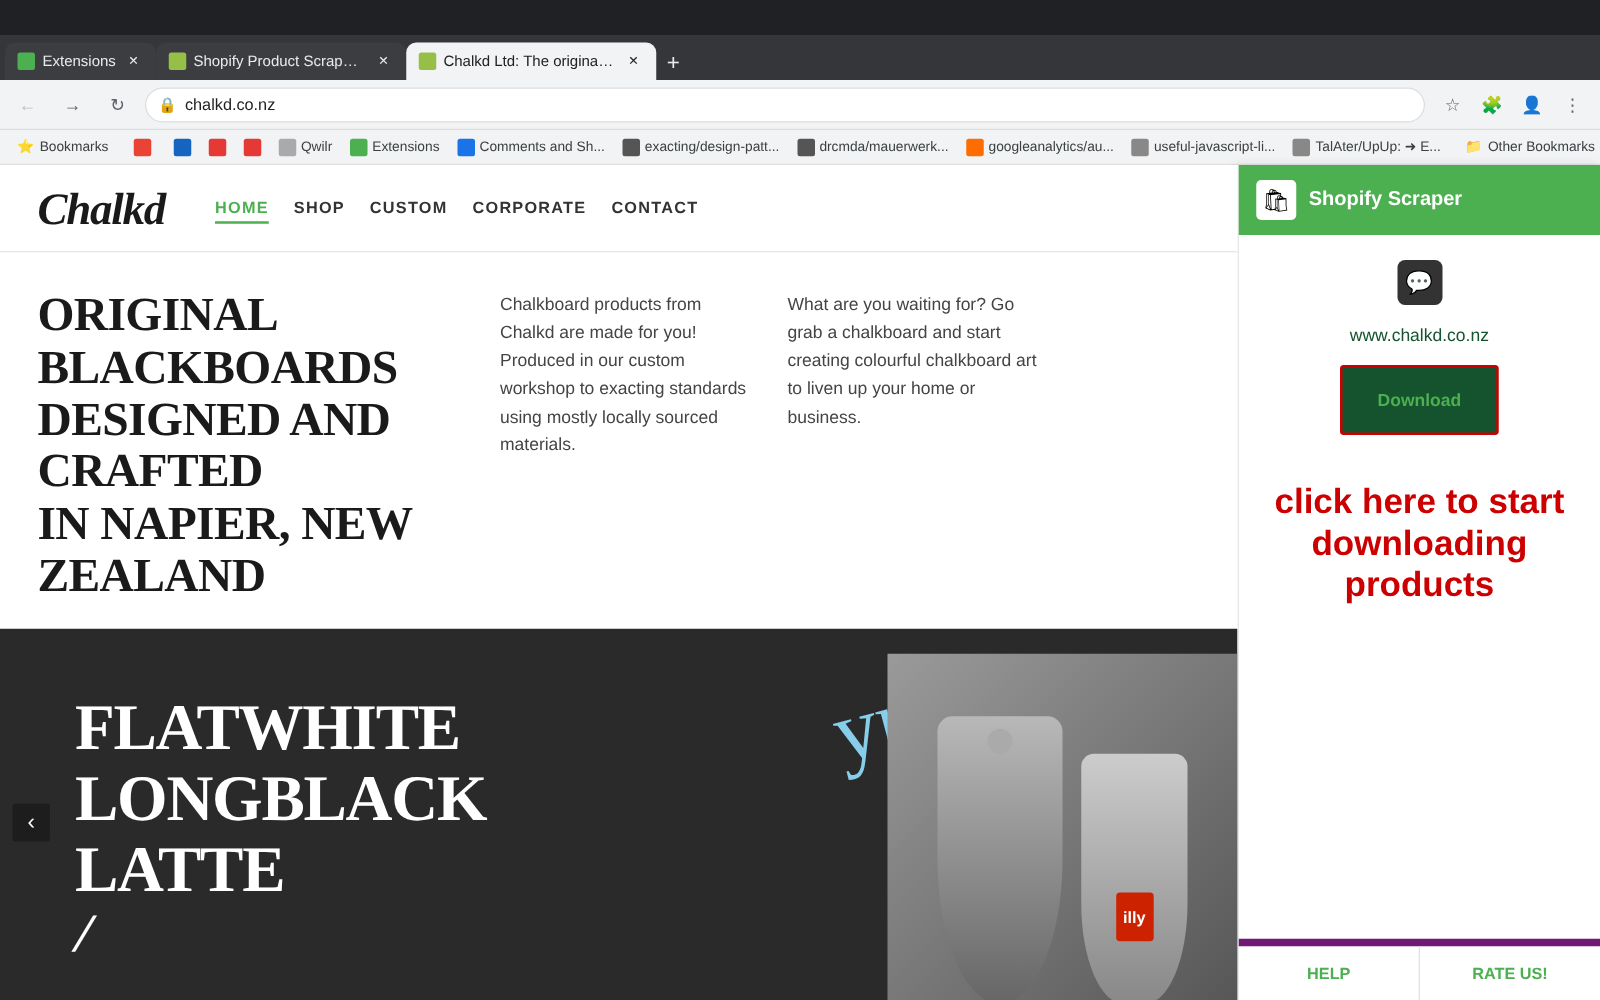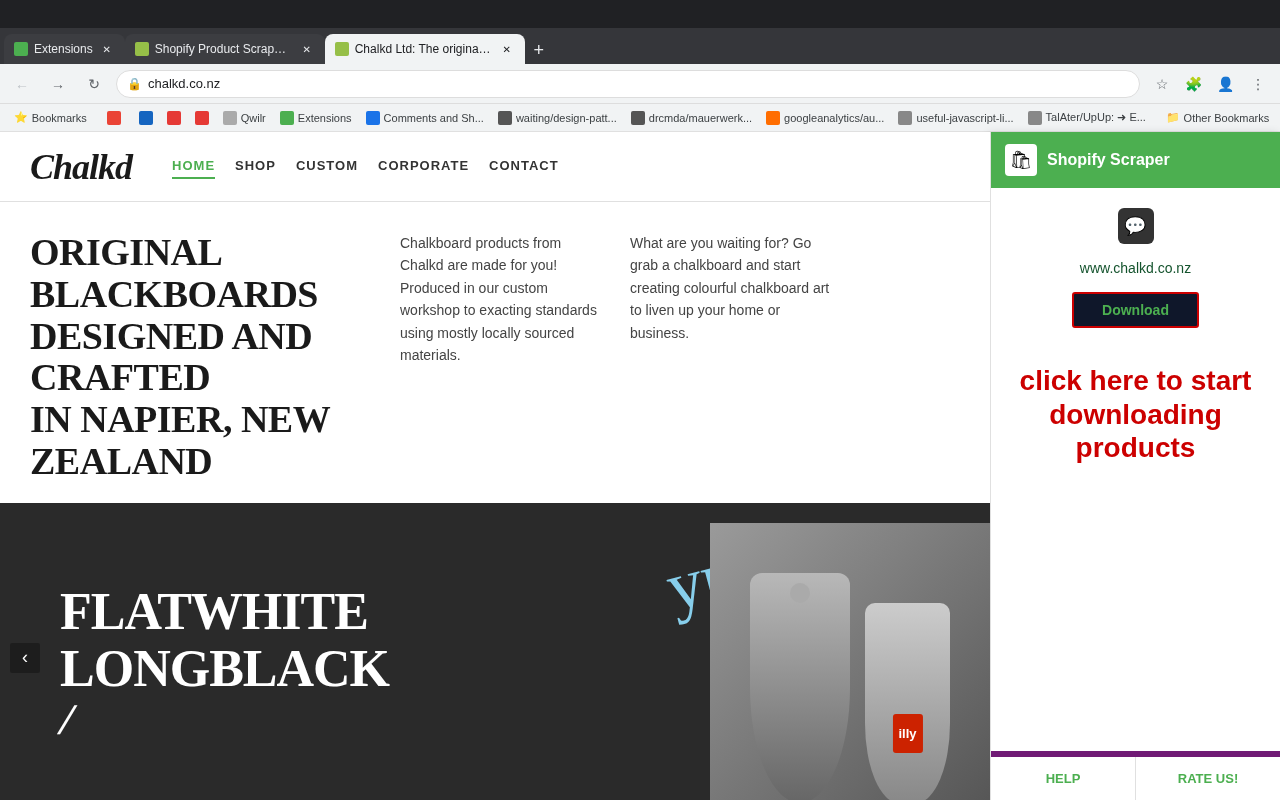--- a/index.html
+++ b/index.html
@@ -346,24 +346,24 @@
       justify-content: center;
       color: #fff;
       font-size: 18px;
     }
     .ext-url {
       font-size: 14px;
       color: #14532d;
       font-weight: 400;
     }
     .ext-download-btn {
-      background: #0f172a;
+      background: #14532d;
       border: 2px solid #cc0000;
       color: #4caf50;
-      padding: 8px 28px;
+      padding: 18px 28px;
       font-size: 14px;
       font-weight: 600;
       cursor: pointer;
       border-radius: 3px;
     }
     .ext-overlay-text {
       font-size: 28px;
       font-weight: 900;
       color: #cc0000;
       text-align: center;
@@ -461,21 +461,21 @@
   <div class="bookmark-item">
     <div class="bm-icon" style="background:#4caf50;"></div>
     <span>Extensions</span>
   </div>
   <div class="bookmark-item">
     <div class="bm-icon" style="background:#1a73e8;"></div>
     <span>Comments and Sh...</span>
   </div>
   <div class="bookmark-item">
     <div class="bm-icon" style="background:#555;"></div>
-    <span>waiting/design-patt...</span>
+    <span>exacting/design-patt...</span>
   </div>
   <div class="bookmark-item">
     <div class="bm-icon" style="background:#555;"></div>
     <span>drcmda/mauerwerk...</span>
   </div>
   <div class="bookmark-item">
     <div class="bm-icon" style="background:#ff6d00;"></div>
     <span>googleanalytics/au...</span>
   </div>
   <div class="bookmark-item">
@@ -521,20 +521,21 @@
       </div>
       <div class="hero-cta">
         <span>What are you waiting for? Go grab a chalkboard and start creating colourful chalkboard art to liven up your home or business.</span>
       </div>
     </div>
 
     <div class="site-image-area">
       <div class="chalkboard-text">
         <div>FLATWHITE</div>
         <div>LONGBLACK</div>
+        <div>LATTE</div>
 
         <div style="margin-top:10px;color:#fff;font-size:24px;transform:skewX(-5deg);">╱</div>
       </div>
 
       <div class="yum-text">yum</div>
 
       <div style="position:absolute;right:180px;top:15px;font-size:50px;color:#ff69b4;">❀</div>
 
       <div style="position:absolute;right:0;bottom:0;width:280px;height:290px;background:linear-gradient(135deg,#9a9a9a,#555);display:flex;align-items:flex-end;justify-content:center;gap:15px;padding:10px;">
         <div style="width:100px;height:230px;background:linear-gradient(180deg,#b8b8b8,#666);border-radius:12px 12px 50% 50%;position:relative;">

